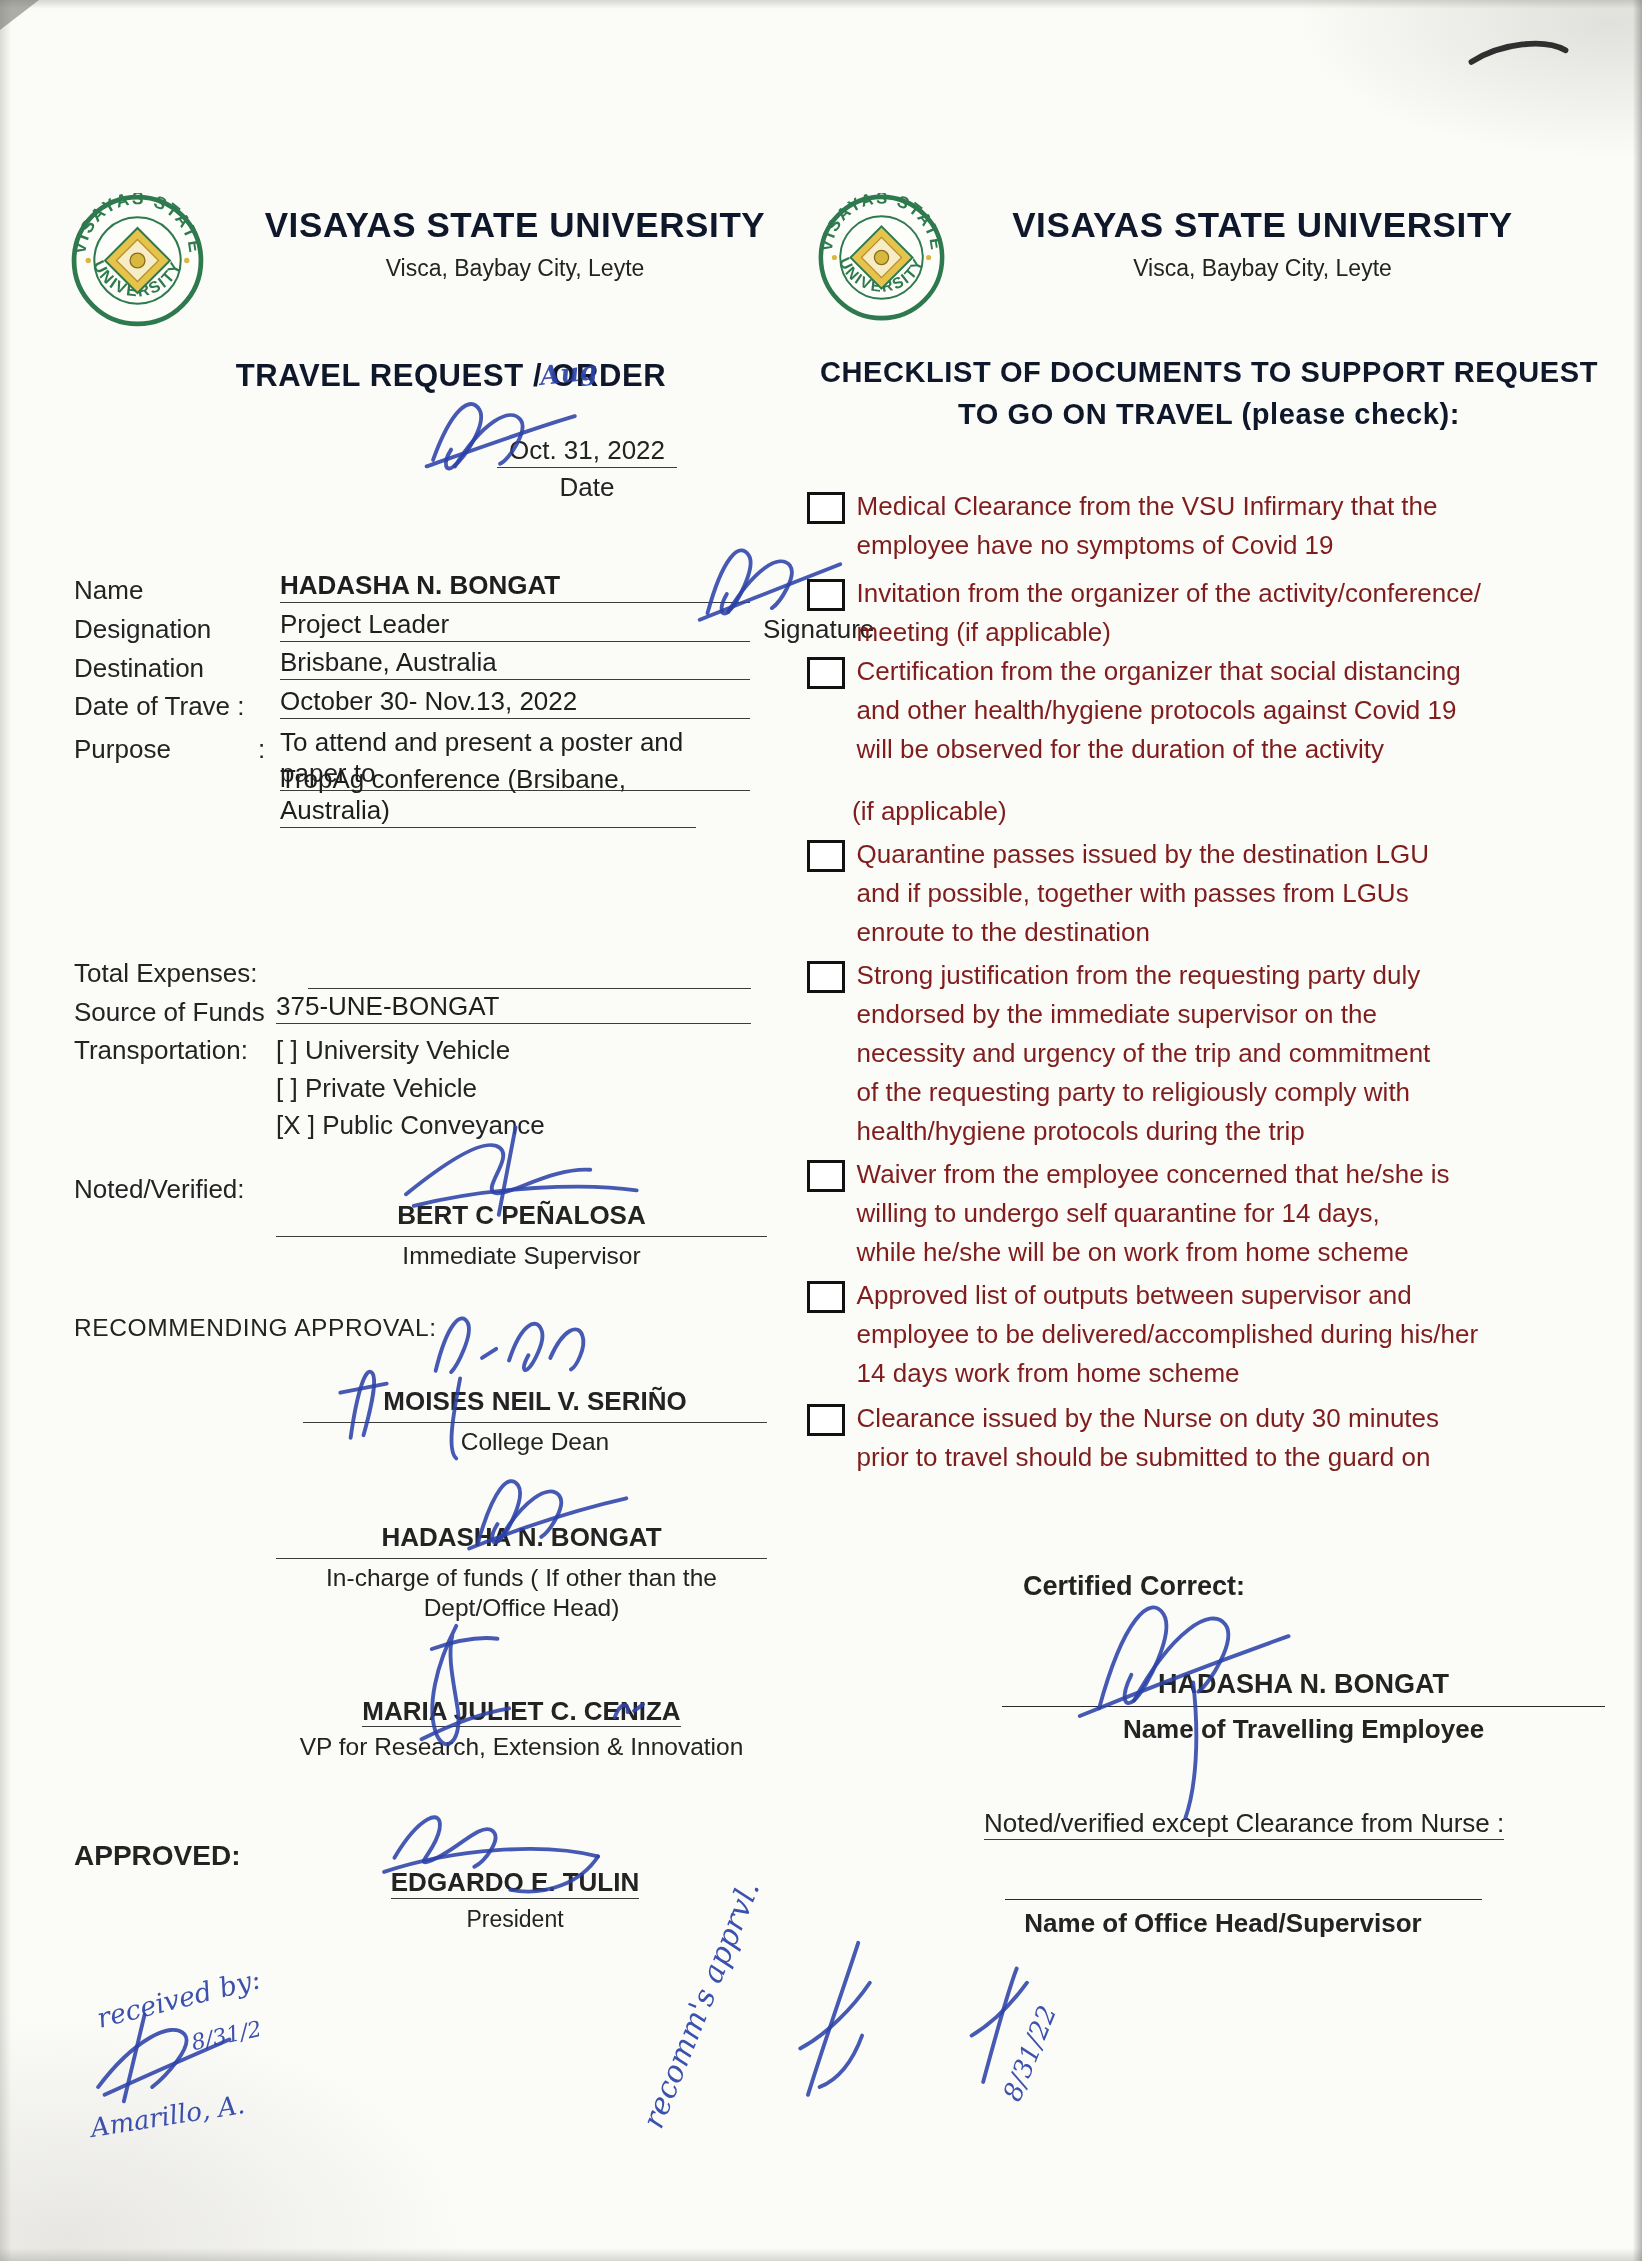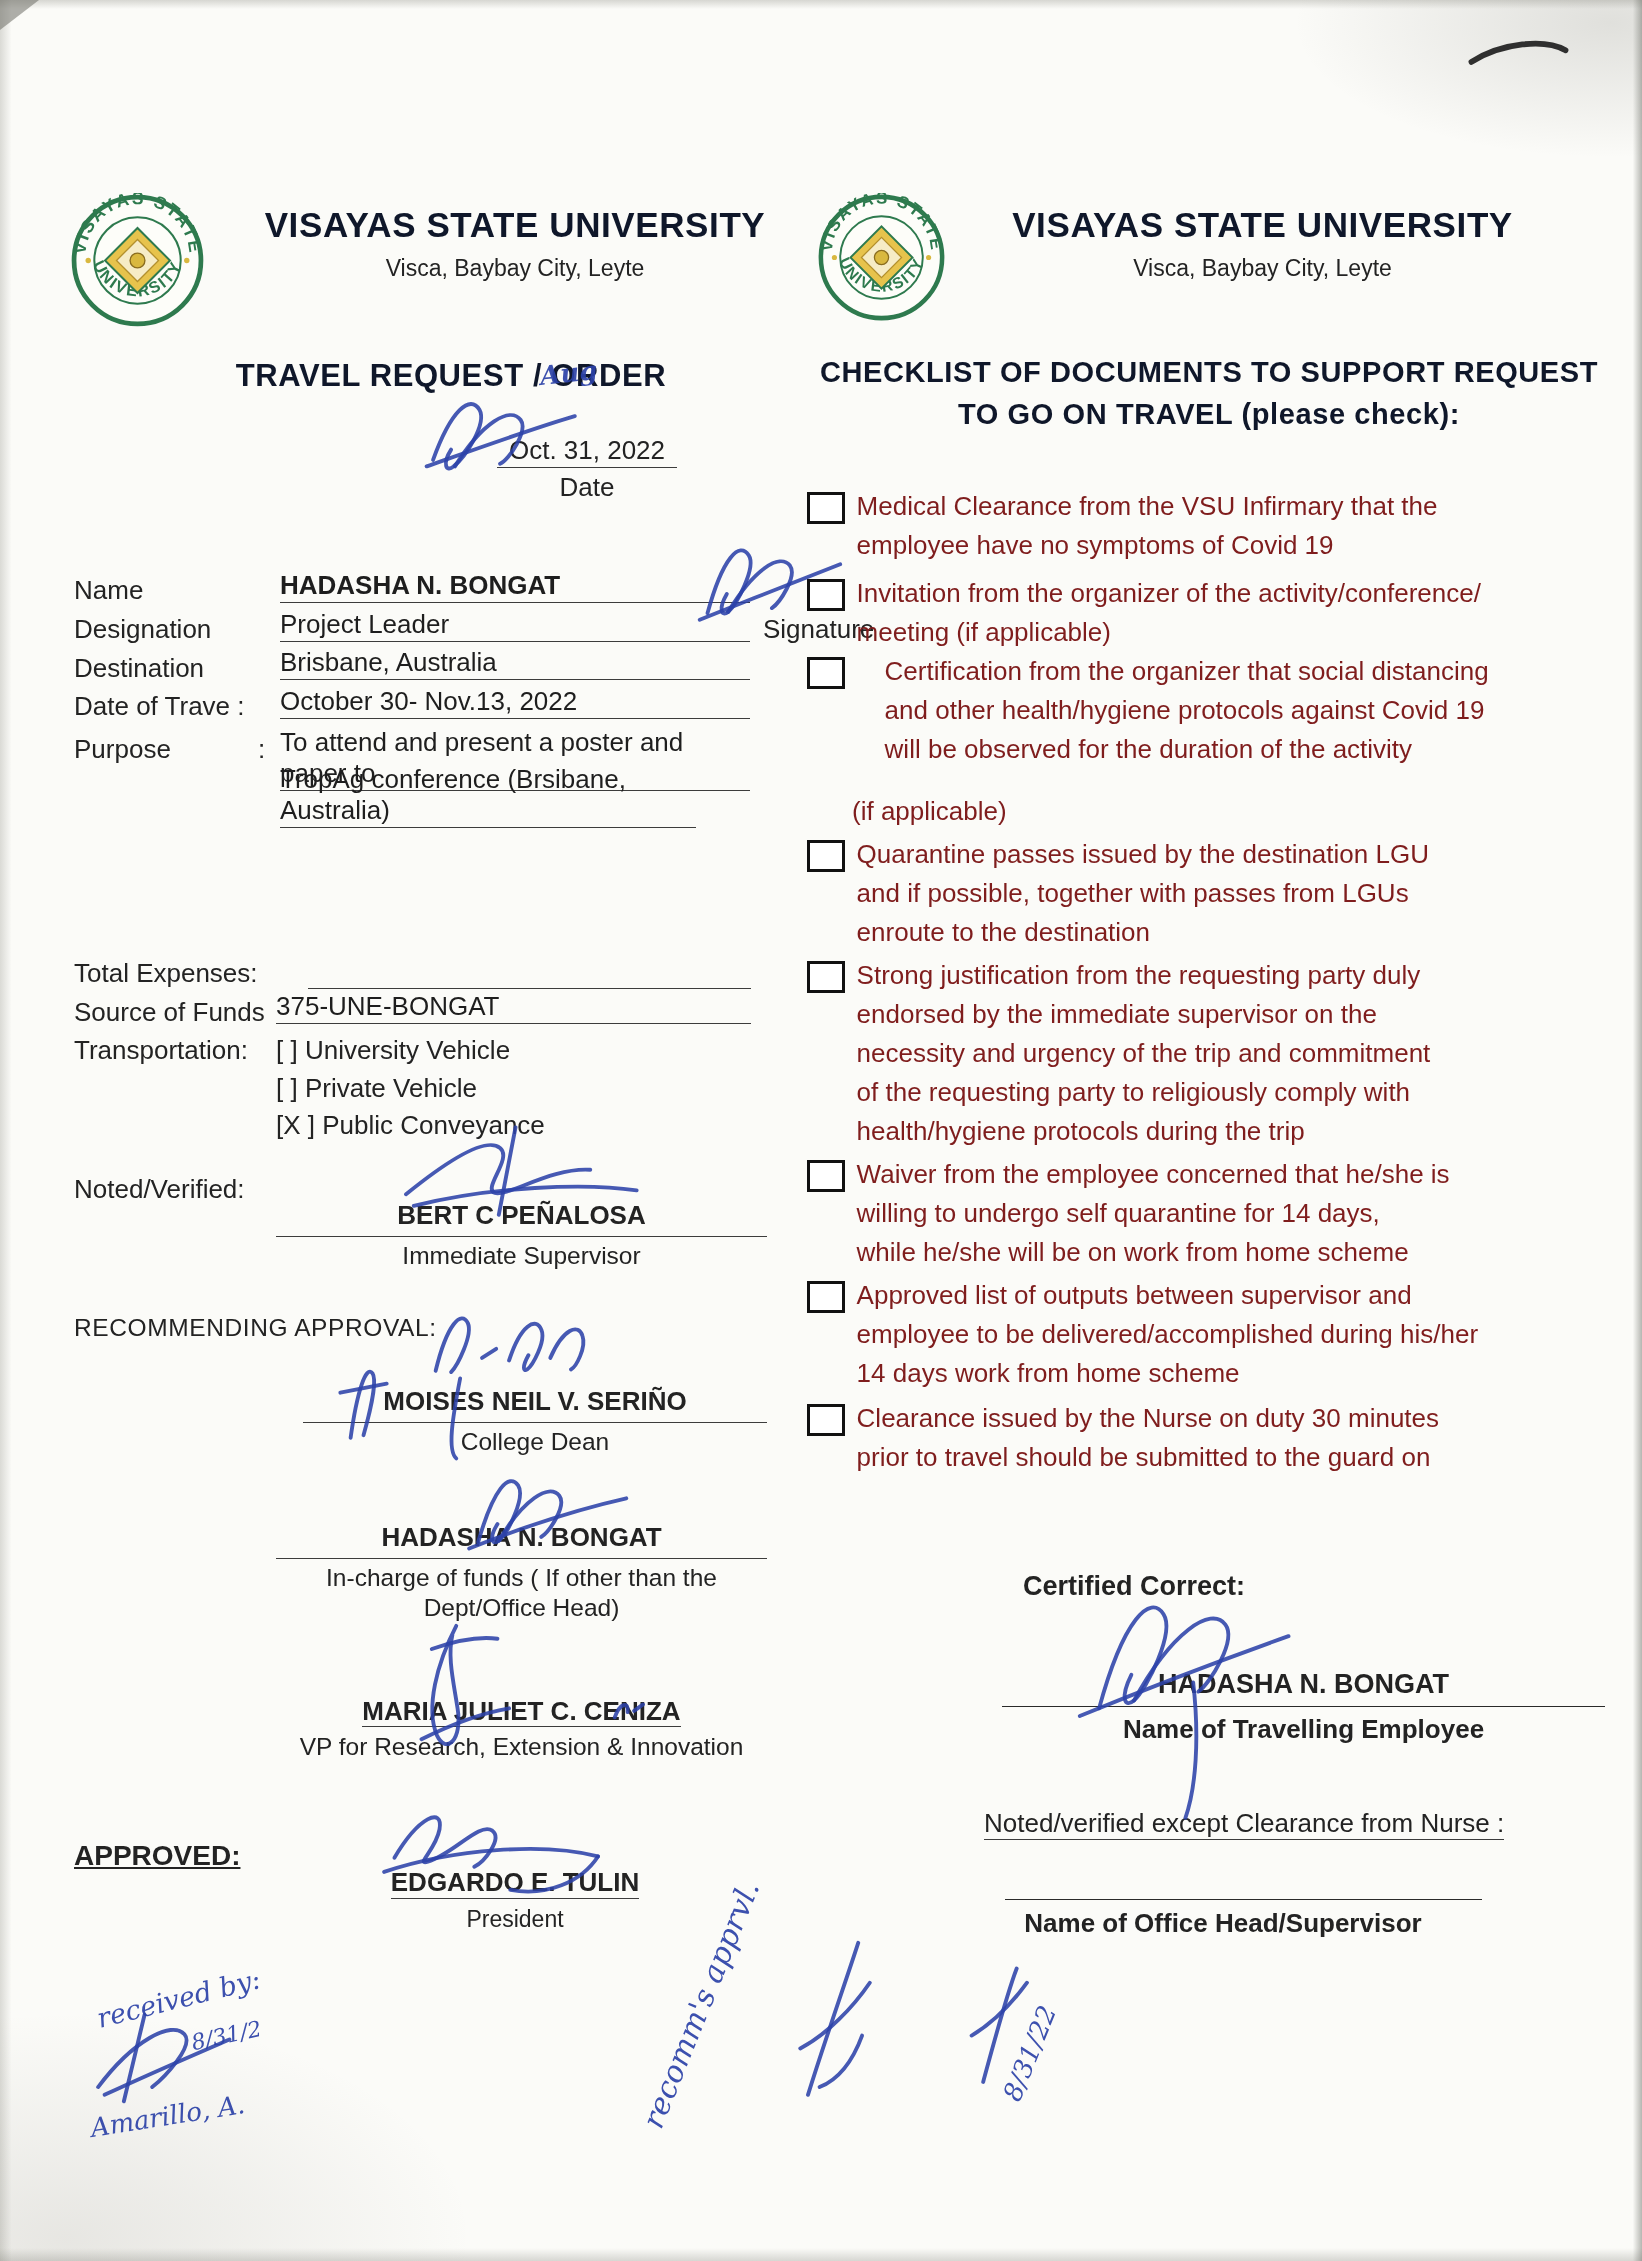--- a/index.html
+++ b/index.html
@@ -13,21 +13,21 @@
       linear-gradient(0deg, rgba(120,120,112,.28) 0, rgba(0,0,0,0) 13px),
       radial-gradient(580px 322px at 4% 99%, rgba(110,105,95,.14), rgba(0,0,0,0) 70%),
       radial-gradient(451px 193px at 98% 1%, rgba(100,100,92,.18), rgba(0,0,0,0) 70%);}
   .corner-tl{position:absolute;left:0;top:0;width:0;height:0;border-top:30px solid #6e6e66;border-right:39px solid transparent;opacity:.55;}
   .abs{position:absolute;}
   .c{text-align:center;}
   .b{font-weight:bold;}
   .t54{font-size:35px;}
   .t48{font-size:31px;}
   .t45{font-size:29px;}
-  .t44{font-size:28px;text-decoration:underline;}
+  .t44{font-size:28px;}
   .t42{font-size:27px;}
   .t40{font-size:26px;}
   .t38{font-size:24.5px;}
   .t36{font-size:23px;}
   .hdr{letter-spacing:0.6px;color:#0f172a;}
   .val{color:#1e1e1e;}
   .u2{border-bottom:1.9px solid #3c3c3c;}
   .fvalue{display:inline-block;border-bottom:1.9px solid #3c3c3c;padding-bottom:1.3px;}
   .sigblock .name{font-weight:bold;text-align:center;padding-bottom:5.2px;border-bottom:1.9px solid #3c3c3c;}
   .sigblock .role{text-align:center;padding-top:5.2px;}
@@ -177,21 +177,21 @@
     </div>
 
     <div class="chk-item" style="margin-bottom:0;">
       <span class="chk-box"></span>
       <div class="chk-text">
         <div>Invitation from the organizer of the activity/conference/</div>
         <div>meeting (if applicable)</div>
       </div>
     </div>
 
-    <div class="chk-item" style="margin-bottom:23px;gap:28px;">
+    <div class="chk-item" style="margin-bottom:23px;">
       <span class="chk-box"></span>
       <div class="chk-text">
         <div>Certification from the organizer that social distancing</div>
         <div>and other health/hygiene protocols against Covid 19</div>
         <div>will be observed for the duration of the activity</div>
       </div>
     </div>
 
     <div class="chk-item" style="margin-bottom:3.9px;margin-left:45px;">
       <div class="chk-text">

